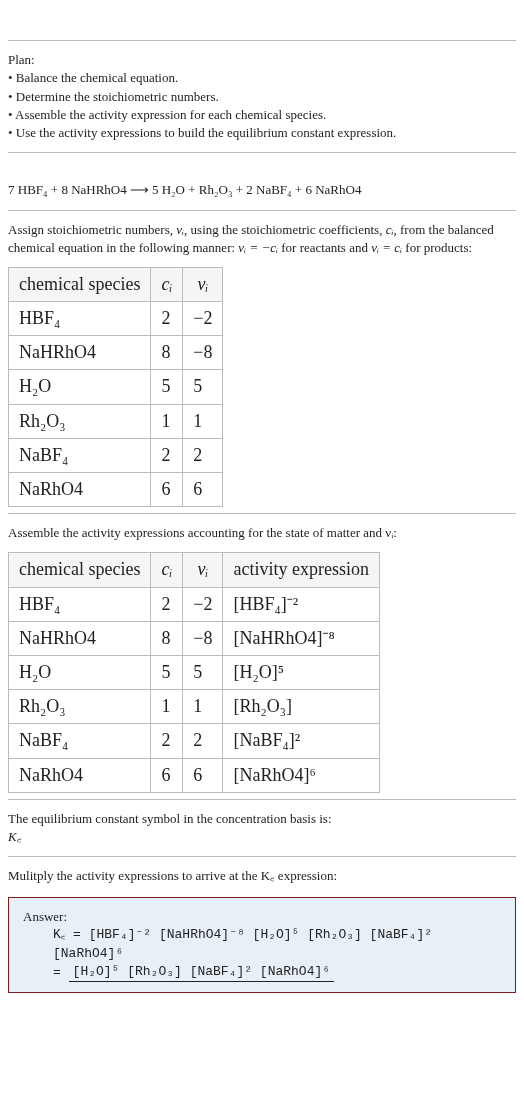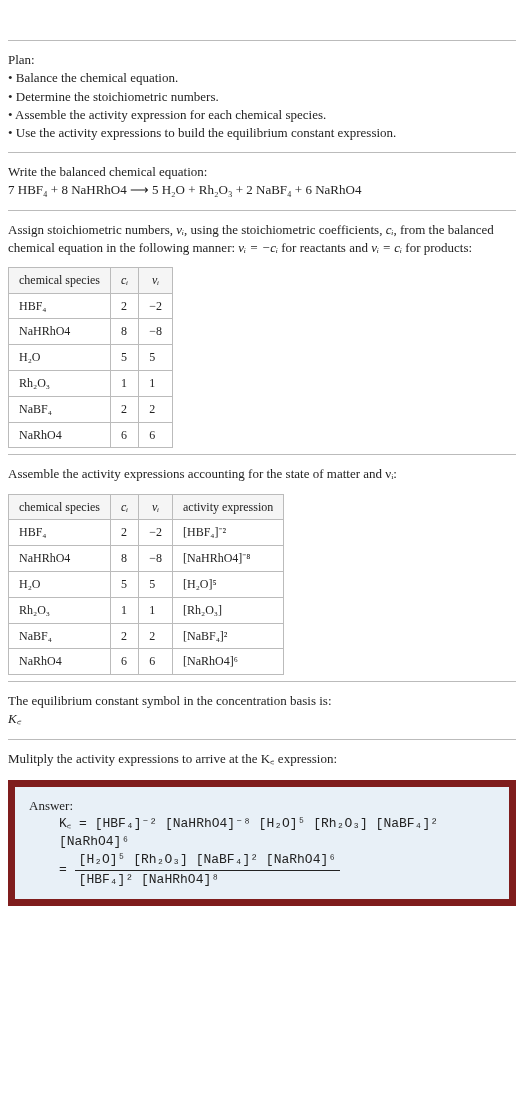--- a/index.html
+++ b/index.html
@@ -9,25 +9,25 @@
     font-size: 13px;
     line-height: 1.4;
     color: #222;
     background: #fff;
     width: 524px;
     box-sizing: border-box;
   }
   .section { padding: 4px 0; }
   hr { border: none; border-top: 1px solid #bbb; margin: 6px 0; }
   table { border-collapse: collapse; margin: 6px 0; }
-  th, td { border: 1px solid #bbb; padding: 4px 10px; text-align: left; font-size: 12px; }
+  th, td { border: 1px solid #bbb; padding: 4px 10px; text-align: left; font-size: 18px; }
   th { background: #f5f5f5; font-weight: normal; }
   .answer-box {
     background: #e8f0f7;
-    border: 7px solid #7f1d1d;
+    border: 1px solid #7f1d1d;
     padding: 10px 14px;
     margin: 8px 0;
   }
   .math { font-style: italic; text-align: center; }
   .frac {
     display: inline-block;
     vertical-align: middle;
   }
   .frac .num { display: block; border-bottom: 1px solid #222; padding: 0 4px; }
   .frac .den { display: block; padding: 0 4px; }
@@ -44,21 +44,21 @@
 <div class="section">
   <span>Plan:</span><br>
   • <span>Balance the chemical equation.</span><br>
   • <span>Determine the stoichiometric numbers.</span><br>
   • <span>Assemble the activity expression for each chemical species.</span><br>
   • <span>Use the activity expressions to build the equilibrium constant expression.</span>
 </div>
 <hr>
 
 <div class="section">
-  <span>Write the balanced chemical equation:</span><br>
+  <br>
   <span>7 HBF₄ + 8 NaHRhO4 ⟶ 5 H₂O + Rh₂O₃ + 2 NaBF₄ + 6 NaRhO4</span>
 </div>
 <hr>
 
 <div class="section">
   <span>Assign stoichiometric numbers, </span><span class="math">νᵢ</span><span>, using the stoichiometric coefficients, </span><span class="math">cᵢ</span><span>, from the balanced chemical equation in the following manner: </span><span class="math">νᵢ = −cᵢ</span><span> for reactants and </span><span class="math">νᵢ = cᵢ</span><span> for products:</span>
 </div>
 
 <table>
   <tbody>
@@ -162,16 +162,15 @@
 <div class="section">
   <span>Mulitply the activity expressions to arrive at the K꜀ expression:</span>
 </div>
 
 <div class="answer-box">
   <span>Answer:</span>
   <span class="indent">K꜀ = [HBF₄]⁻² [NaHRhO4]⁻⁸ [H₂O]⁵ [Rh₂O₃] [NaBF₄]² [NaRhO4]⁶</span>
   <span class="indent">
     = <span class="frac">
         <span class="num">[H₂O]⁵ [Rh₂O₃] [NaBF₄]² [NaRhO4]⁶</span>
-        <span class="den">[HBF₄]² [NaHRhO4]⁸</span>
       </span>
   </span>
 </div>
 
 </body></html>

